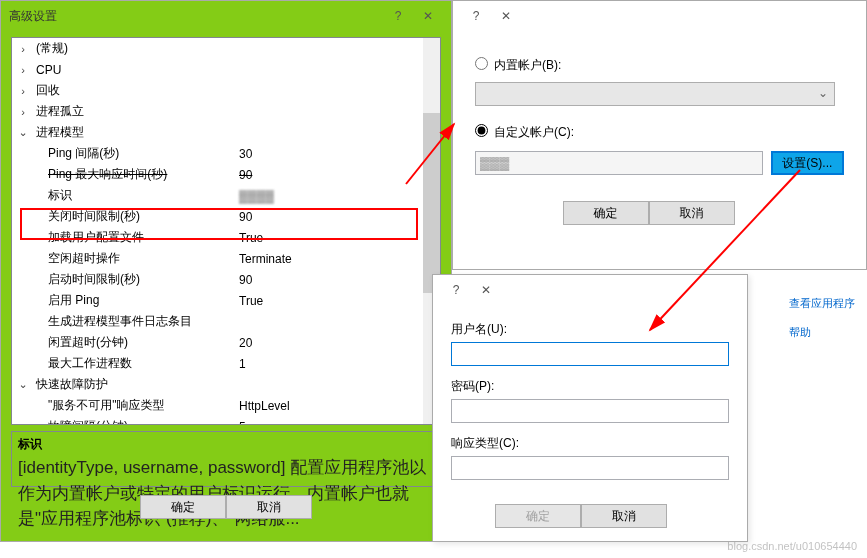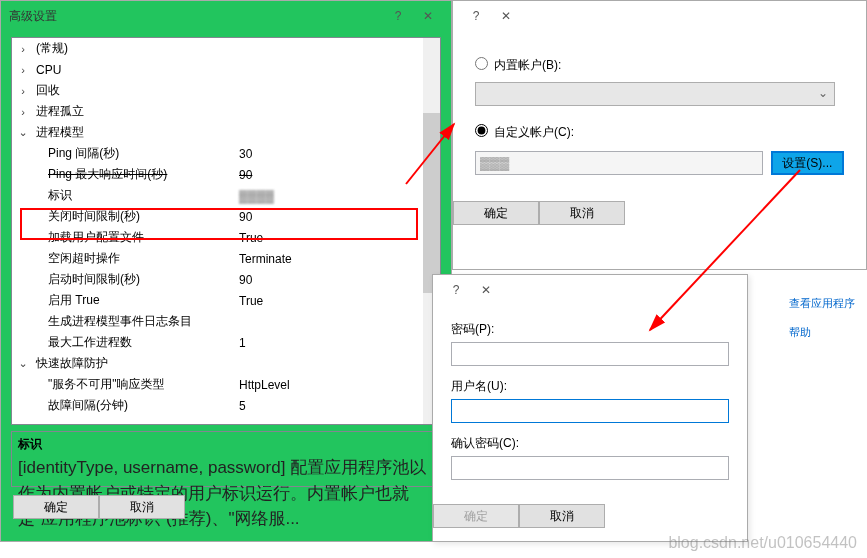--- a/index.html
+++ b/index.html
@@ -1,36 +1,36 @@
 <!DOCTYPE html>
 <html><head>
 <meta charset="utf-8">
 <style>
 * { box-sizing: border-box; margin: 0; padding: 0; }
 body { font-family: "Microsoft YaHei", "Segoe UI", sans-serif; font-size: 12px; background: #fff; width: 867px; height: 558px; position: relative; overflow: hidden; }
 
 
-.left-dialog { position: absolute; left: 0; top: 0; width: 452px; height: 542px; border: 1px solid #aaa; background: #22c55e; }
+.left-dialog { position: absolute; left: 0; top: 0; width: 452px; height: 542px; border: 1px solid #aaa; background: #84cc16; }
 .titlebar { height: 30px; display: flex; align-items: center; padding: 0 8px; }
 .titlebar .title { flex: 1; color: #333; }
 .titlebar .btn { width: 30px; height: 24px; display: flex; align-items: center; justify-content: center; color: #555; }
 .grid-wrap { margin: 6px 10px 0 10px; border: 1px solid #828790; height: 388px; overflow: hidden; position: relative; background: #fff; }
 .grid-wrap .scrollbar { position: absolute; right: 0; top: 0; bottom: 0; width: 17px; background: #f0f0f0; }
 .grid-wrap .scrollbar .thumb { background: #cdcdcd; width: 100%; height: 180px; margin-top: 75px; }
 .row { display: flex; align-items: center; height: 21px; padding-left: 4px; }
 .row .tog { width: 14px; text-align: center; color: #444; font-size: 11px; }
 .row .label { padding-left: 6px; }
 .row .indent1 { padding-left: 18px; }
 .row .val { position: absolute; left: 227px; }
 .row.cat .label { font-weight: normal; }
 .redbox { position: absolute; border: 2px solid #ff0000; pointer-events: none; left: 8px; top: 170px; width: 398px; height: 32px; }
 .desc-section { margin: 6px 10px 0 10px; border: 1px solid #828790; padding: 4px 6px; height: 56px; }
 .desc-section .dtitle { font-weight: bold; margin-bottom: 2px; }
 .desc-section .dbody { color: #222; line-height: 1.5; font-size: 17px; }
-.btnrow { display: flex; justify-content: flex-start; padding: 8px 12px; }
+.btnrow { display: flex; justify-content: center; padding: 8px 12px; }
 .win-btn { width: 86px; height: 24px; border: 1px solid #adadad; background: #e1e1e1; display: flex; align-items: center; justify-content: center; }
 
 
 .right1 { position: absolute; left: 452px; top: 0; width: 415px; height: 270px; border: 1px solid #aaa; background: #fff; }
 .right1 .body { padding: 18px 22px 10px 22px; }
 .rad-row { display: flex; align-items: flex-start; margin-top: 8px; margin-bottom: 8px; gap: 6px; }
 .rad-row input[type=radio] { accent-color: #000; }
 .combo { width: 360px; height: 24px; border: 1px solid #adadad; background: #e7e7e7; position: relative; }
 .combo .chev { position: absolute; right: 6px; top: 3px; color: #666; }
 .custom-input-row { display: flex; gap: 8px; align-items: center; margin-top: 10px; }
@@ -49,21 +49,21 @@
 .win-btn.disabled { color: #a0a0a0; background: #e6e6e6; }
 
 
 .bg-links { position: absolute; right: 12px; top: 296px; color: #0066cc; font-size: 11px; }
 .bg-links div { margin-bottom: 14px; }
 
 
 svg.overlay { position: absolute; left: 0; top: 0; width: 867px; height: 558px; pointer-events: none; }
 
 
-.wm { position: absolute; right: 10px; bottom: 6px; color: rgba(120,120,120,0.45); font-size: 16px; }
+.wm { position: absolute; right: 10px; bottom: 6px; color: rgba(120,120,120,0.45); font-size: 11px; }
 </style>
 </head>
 <body>
 
 <div class="bg-links">
   <div>查看应用程序</div>
   <div>帮助</div>
 </div>
 
 <div class="left-dialog">
@@ -124,27 +124,32 @@
           <span class="label indent1">空闲超时操作</span>
           <span class="val">Terminate</span>
         </div>
         <div class="row">
           <span class="tog"></span>
           <span class="label indent1">启动时间限制(秒)</span>
           <span class="val">90</span>
         </div>
         <div class="row">
           <span class="tog"></span>
-          <span class="label indent1">启用 True</span>
+          <span class="label indent1">启用 Ping</span>
           <span class="val">True</span>
         </div>
         <div class="row">
           <span class="tog"></span>
           <span class="label indent1">生成进程模型事件日志条目</span>
           <span class="val"></span>
+        </div>
+        <div class="row">
+          <span class="tog"></span>
+          <span class="label indent1">闲置超时(分钟)</span>
+          <span class="val">20</span>
         </div>
         <div class="row">
           <span class="tog"></span>
           <span class="label indent1">最大工作进程数</span>
           <span class="val">1</span>
         </div>
         <div class="row cat">
           <span class="tog">⌄</span>
           <span class="label ">快速故障防护</span>
         </div>
@@ -202,29 +207,29 @@
   </div>
 </div>
 
 <div class="right2">
   <div class="titlebar">
     <span class="btn">?</span>
     <span class="btn">✕</span>
   </div>
   <div class="body">
     <div class="fld">
+      <label>用户名(U):</label>
+      <input class="focus" style="">
+    </div>
+    <div class="fld">
       <label>密码(P):</label>
       <input type="password" style="">
     </div>
     <div class="fld">
-      <label>用户名(U):</label>
-      <input class="focus" style="">
-    </div>
-    <div class="fld">
-      <label>确认密码(C):</label>
+      <label>响应类型(C):</label>
       <input type="password" style="">
     </div>
   </div>
   <div class="btnrow">
     <div class="win-btn disabled">确定</div>
     <div class="win-btn">取消</div>
   </div>
 </div>
 
 <svg class="overlay">

